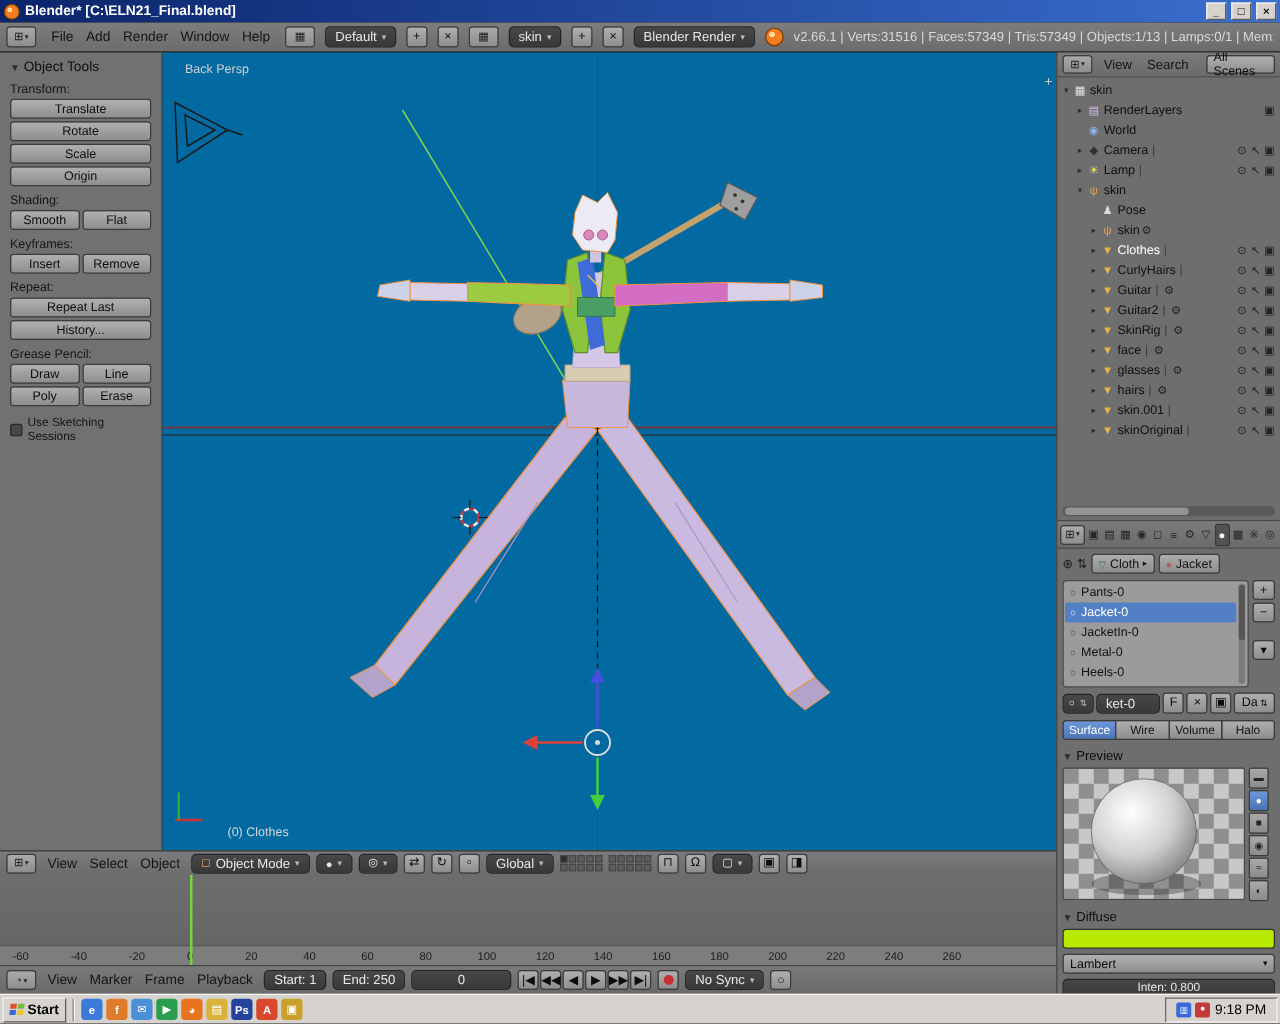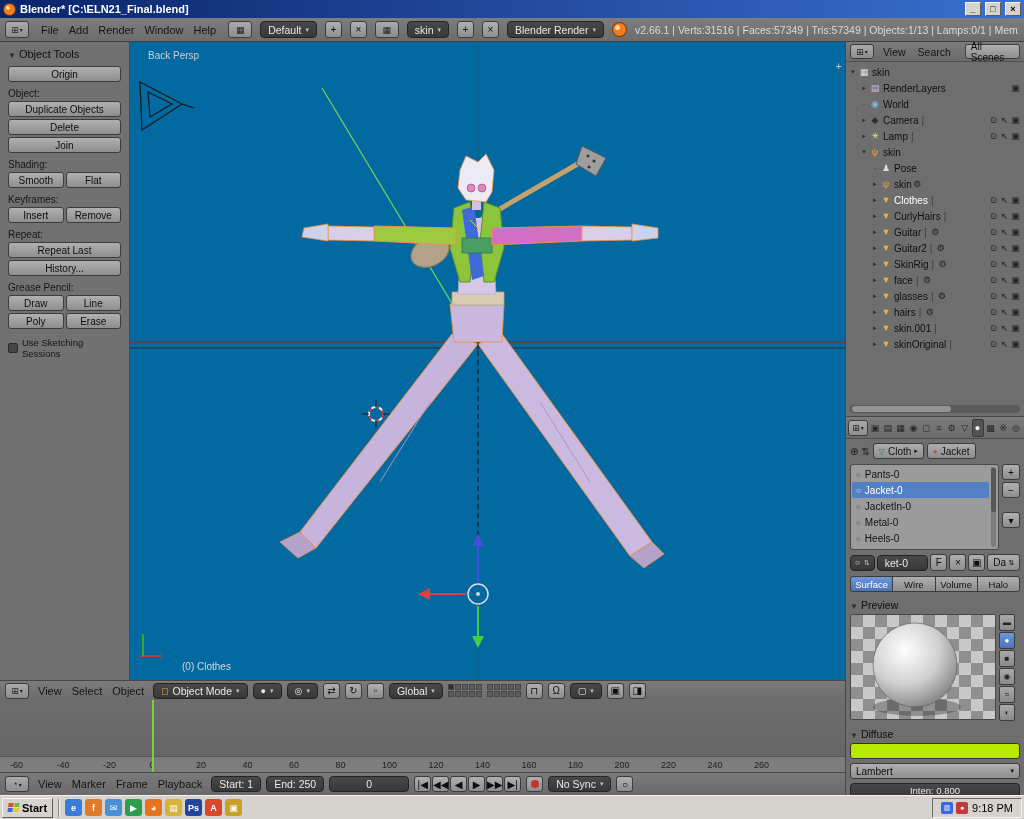--- a/index.html
+++ b/index.html
@@ -188,34 +188,34 @@
       <span class="car">▾</span>
     </span>
   <span class="applogo" style="width:15px;height:15px"></span>
   <span id="stats">v2.66.1 | Verts:31516 | Faces:57349 | Tris:57349 | Objects:1/13 | Lamps:0/1 | Mem:</span>
 </div>
 
 <div class="abs" id="toolshelf">
   <div class="panel-title"><span class="tri">▼</span><span>Object Tools</span></div>
   <div id="tool-sections">
       <div class="tsec">
+        <div class="sec-label">Transform:</div>
+        <div class="trow">
+          <div class="gbtn">Translate</div>
+        </div>
+        <div class="trow">
+          <div class="gbtn">Rotate</div>
+        </div>
+        <div class="trow">
+          <div class="gbtn">Scale</div>
+        </div>
+      </div>
+      <div class="tsec">
         <div class="trow">
           <div class="gbtn">Origin</div>
-        </div>
-      </div>
-      <div class="tsec">
-        <div class="sec-label">Object:</div>
-        <div class="trow">
-          <div class="gbtn">Duplicate Objects</div>
-        </div>
-        <div class="trow">
-          <div class="gbtn">Delete</div>
-        </div>
-        <div class="trow">
-          <div class="gbtn">Join</div>
         </div>
       </div>
       <div class="tsec">
         <div class="sec-label">Shading:</div>
         <div class="trow">
           <div class="gbtn">Smooth</div>
           <div class="gbtn">Flat</div>
         </div>
       </div>
       <div class="tsec">

